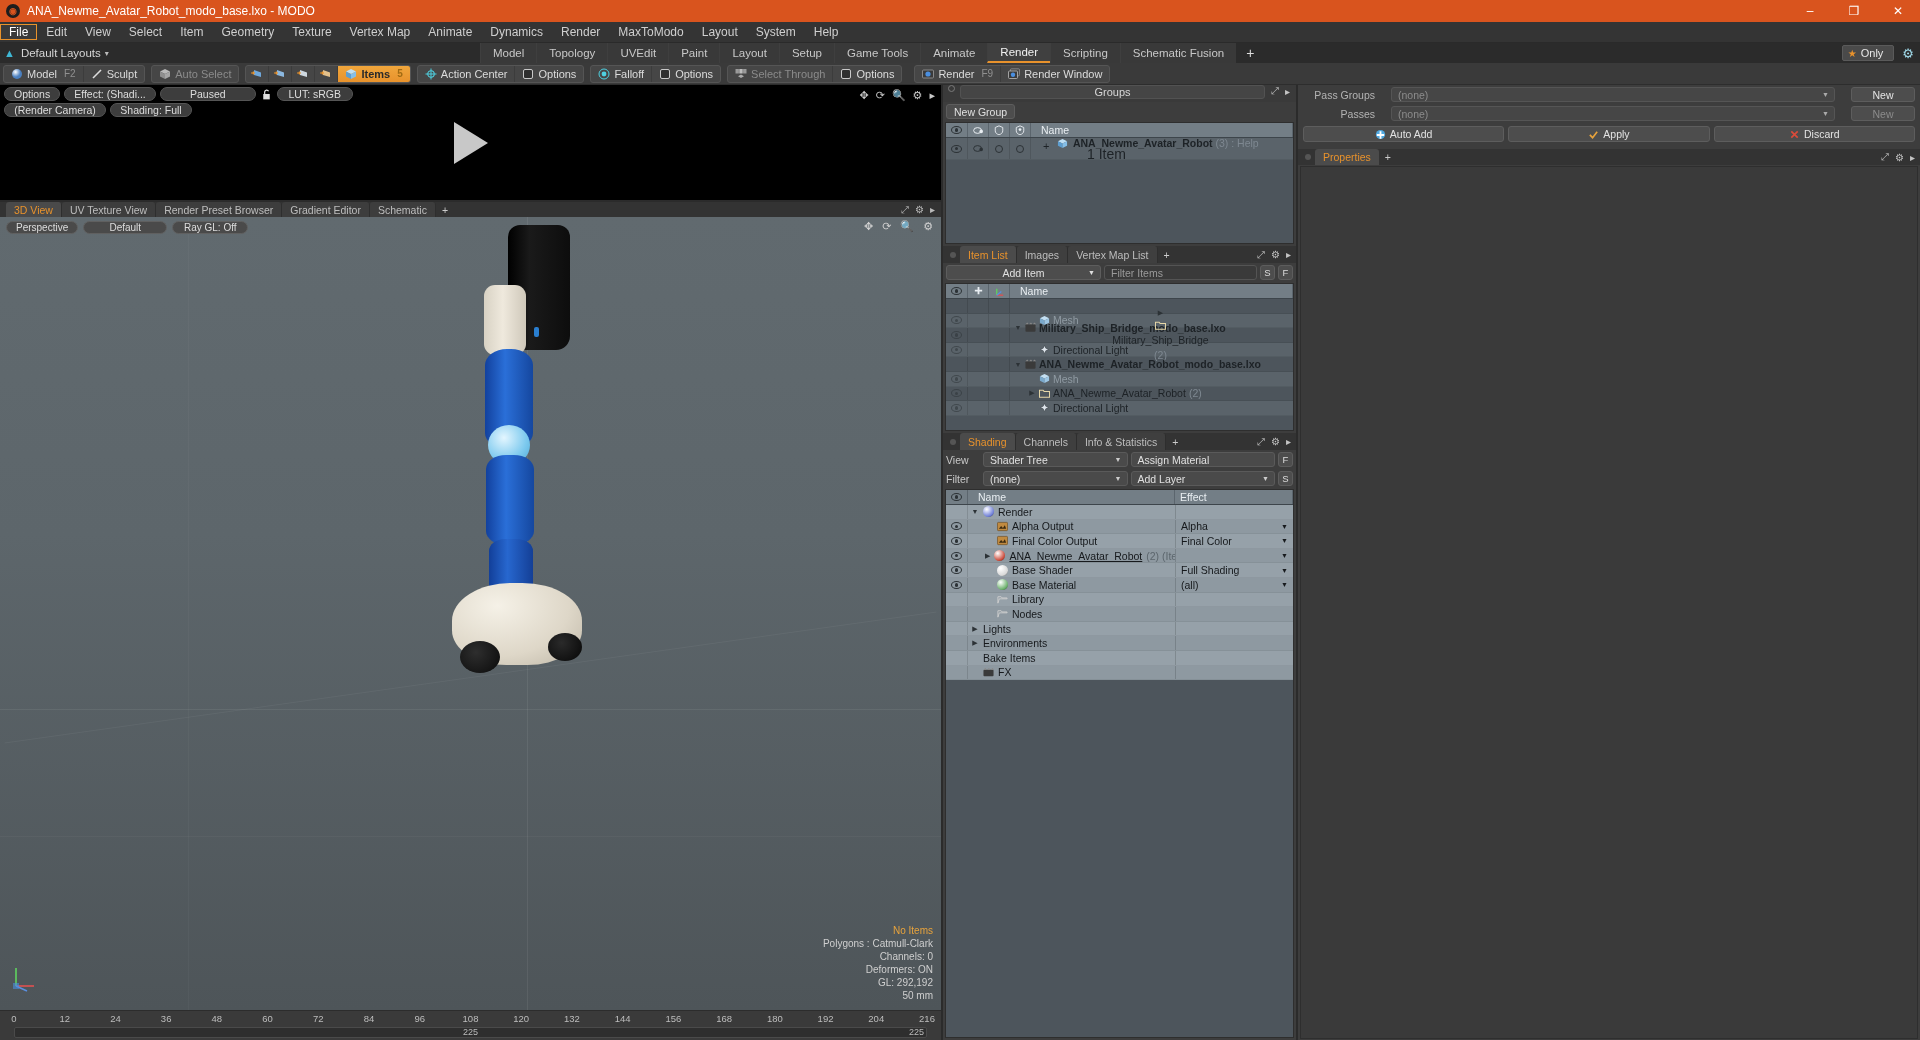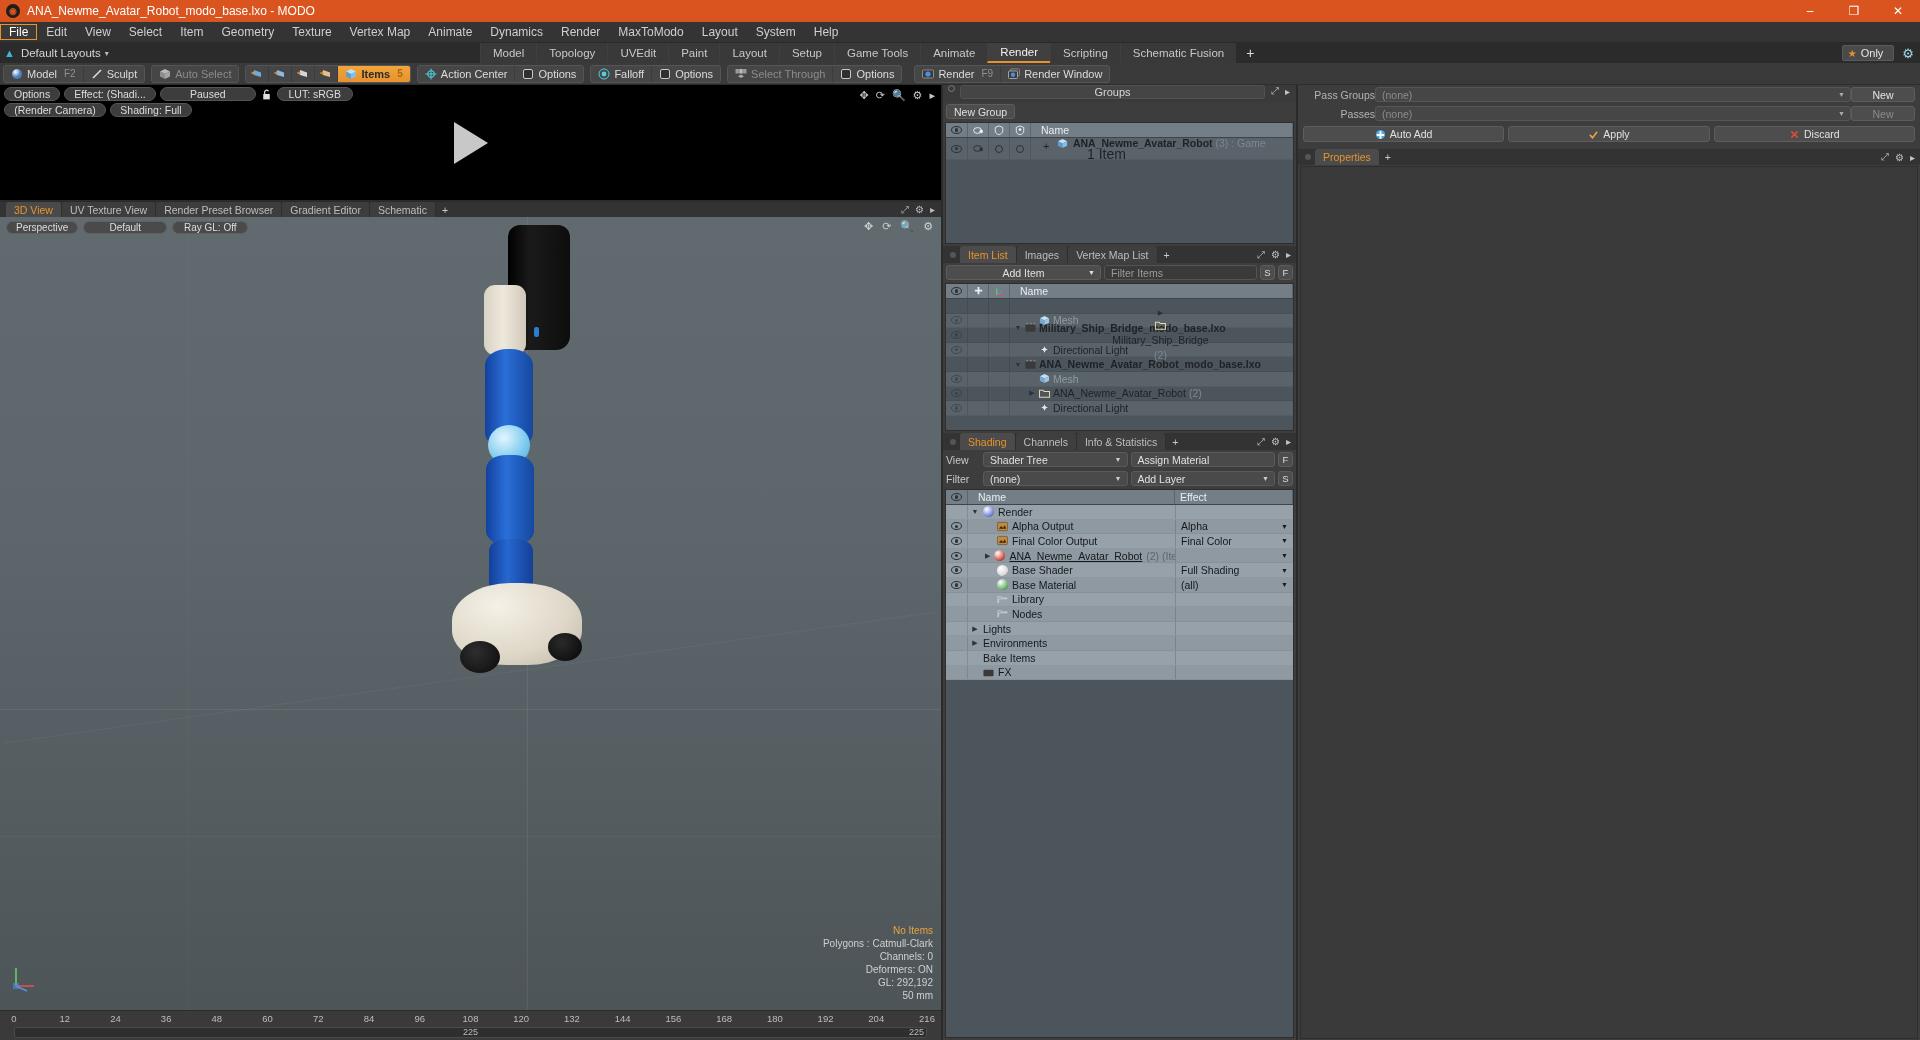--- a/index.html
+++ b/index.html
@@ -125,21 +125,21 @@
   .sgrid{flex:1;background:#8e99a1;overflow:hidden}
   .srow{display:flex;height:14.6px;align-items:center;font-size:10.5px;color:#16191c;background:#8e99a1;border-bottom:1px solid rgba(0,0,0,.05)}
   .srow:nth-child(odd){background:#96a1a9}
   .srow .eyec{width:22px;display:flex;align-items:center;justify-content:center;border-right:1px solid rgba(0,0,0,.12);height:100%}
   .srow .nmc{flex:1;display:flex;align-items:center;gap:4px;padding-left:3px;overflow:hidden;white-space:nowrap}
   .srow .efc{width:118px;border-left:1px solid rgba(0,0,0,.15);height:100%;display:flex;align-items:center;padding-left:5px;position:relative}
   .srow .efc .car{position:absolute;right:5px;font-size:7px}
   .sphere{width:11px;height:11px;border-radius:50%;flex:0 0 auto}
   
   .propcol{flex:1;background:#3d3d3d;display:flex;flex-direction:column}
-  .prow{display:flex;align-items:center;gap:0;padding:2px 5px}
+  .prow{display:flex;align-items:center;gap:16px;padding:2px 5px}
   .prow .pl{width:72px;text-align:right;font-size:10.5px;color:#b4b4b4}
   .pfield{flex:1;background:#464646;border:1px solid #555;border-radius:3px;height:15px;display:flex;align-items:center;padding:0 6px;font-size:10.5px;color:#8c8c8c;position:relative}
   .pfield .car{position:absolute;right:5px;font-size:7px;color:#aaa}
   .pbtn{background:#4d4d4d;border:1px solid #5d5d5d;border-radius:3px;height:15px;min-width:64px;display:flex;align-items:center;justify-content:center;font-size:10.5px;color:#8c8c8c}
   .pbtn.on{color:#e4e4e4}
   .actionrow{display:flex;gap:4px;padding:3px 5px}
   .abtn{flex:1;background:#4d4d4d;border:1px solid #5d5d5d;border-radius:3px;height:16px;display:flex;align-items:center;justify-content:center;gap:4px;font-size:10.5px;color:#e2e2e2}
   .proptabs{height:16px;background:#333;display:flex;align-items:stretch;font-size:10.5px;padding-left:3px;margin-top:4px}
   .proptabs .t{padding:0 8px;display:flex;align-items:center;color:#e8922c;background:#4b4b4b;border-radius:3px 3px 0 0}
   .proptabs .plus{padding:0 6px;color:#ccc;display:flex;align-items:center}
@@ -542,21 +542,21 @@
             </div>
           <div class="nm" style="padding-left:26px;position:relative;display:block;line-height:11px;padding-top:1px">
             <span style="position:absolute;left:12px;top:4px;font-size:11px">+</span>
             <svg width="11" height="11" viewBox="0 0 12 12" style="vertical-align:-2px;margin-right:2px">
                 <path d="M6 1 11 3.5 6 6 1 3.5z" fill="#bfe0f5"></path>
                 <path d="M1 3.5 6 6v5L1 8.5z" fill="#5d9ed0"></path>
                 <path d="M11 3.5 6 6v5l5-2.5z" fill="#85bfe8"></path>
               </svg>
             <span class="bold">ANA_Newme_Avatar_Robot</span>
             <span class="grey">(3)</span>
-            <span class="grey">: Game</span>
+            <span class="grey">: Help</span>
             <div style="padding-left:30px;font-size:14px">1 Item</div>
           </div>
         </div>
       </div>
 
       <div class="tabhdr">
         <span class="dot"></span>
         <div class="t sel">Item List</div>
         <div class="t">Images</div>
         <div class="t">Vertex Map List</div>

